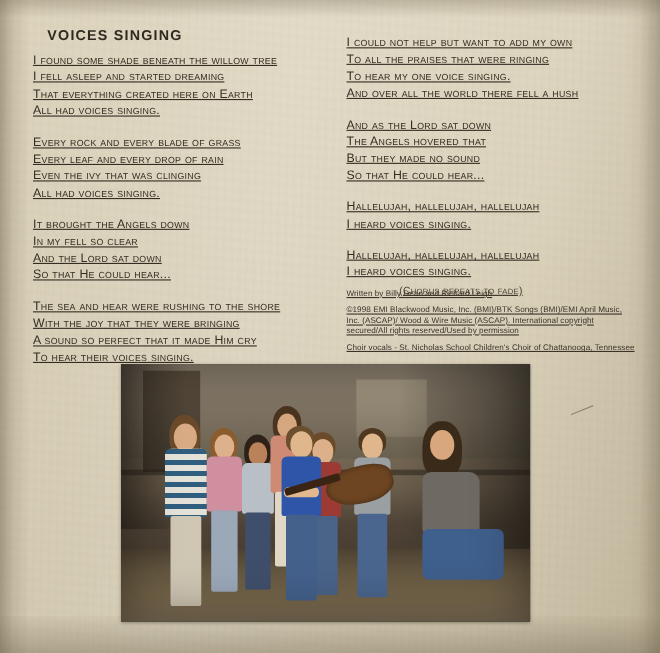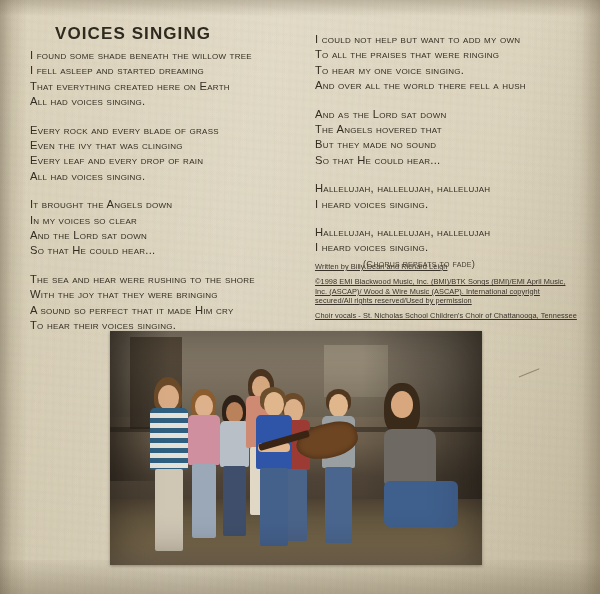--- a/index.html
+++ b/index.html
@@ -57,43 +57,43 @@
     background-image:
       repeating-linear-gradient(91deg, rgba(255,255,255,0.035) 0px, rgba(255,255,255,0.0) 2px, rgba(120,106,80,0.025) 4px, rgba(255,255,255,0.0) 7px),
       repeating-linear-gradient(5deg, rgba(255,255,255,0.03) 0px, rgba(255,255,255,0.0) 3px, rgba(120,106,80,0.02) 6px, rgba(255,255,255,0.0) 9px);
     pointer-events: none;
     mix-blend-mode: multiply;
     opacity: .8;
   }
 
   .title {
     position: absolute;
-    left: 55px;
+    left: 43px;
     top: 24px;
     font-family: "Liberation Sans", sans-serif;
     font-weight: bold;
-    font-size: 17px;
+    font-size: 13px;
     letter-spacing: 1.1px;
     color: #2f2a20;
   }
 
   .lyrics-col {
     position: absolute;
     font-family: "Liberation Sans", sans-serif;
     font-size: 11.2px;
     line-height: 15.4px;
     color: #332d22;
     letter-spacing: 0.25px;
     font-variant: small-caps;
     font-stretch: semi-condensed;
   }
   .lyrics-col.left  { left: 30px;  top: 48px; width: 272px; }
   .lyrics-col.right { left: 315px; top: 32px; width: 268px; }
 
-  .stanza { margin: 0 0 13px 0; }
+  .stanza { margin: 0 0 13px 0; text-decoration: underline; }
   .stanza .ln { white-space: pre-wrap; }
   .chorus-note { font-size: 9.4px; color: #453d2e; margin-left: 48px; }
 
   .credits {
     position: absolute;
     left: 315px;
     top: 262px;
     width: 262px;
     font-family: "Liberation Sans", sans-serif;
     font-size: 7.4px;
@@ -243,27 +243,27 @@
 
   <div class="lyrics-col left">
     <div class="stanza">
       <div class="ln">I found some shade beneath the willow tree</div>
       <div class="ln">I fell asleep and started dreaming</div>
       <div class="ln">That everything created here on Earth</div>
       <div class="ln">All had voices singing.</div>
     </div>
     <div class="stanza">
       <div class="ln">Every rock and every blade of grass</div>
+      <div class="ln">Every leaf and every drop of rain</div>
       <div class="ln">Even the ivy that was clinging</div>
-      <div class="ln">Every leaf and every drop of rain</div>
       <div class="ln">All had voices singing.</div>
     </div>
     <div class="stanza">
       <div class="ln">It brought the Angels down</div>
-      <div class="ln">In my voices so clear</div>
+      <div class="ln">In my fell so clear</div>
       <div class="ln">And the Lord sat down</div>
       <div class="ln">So that He could hear...</div>
     </div>
     <div class="stanza">
       <div class="ln">The sea and hear were rushing to the shore</div>
       <div class="ln">With the joy that they were bringing</div>
       <div class="ln">A sound so perfect that it made Him cry</div>
       <div class="ln">To hear their voices singing.</div>
     </div>
   </div>

